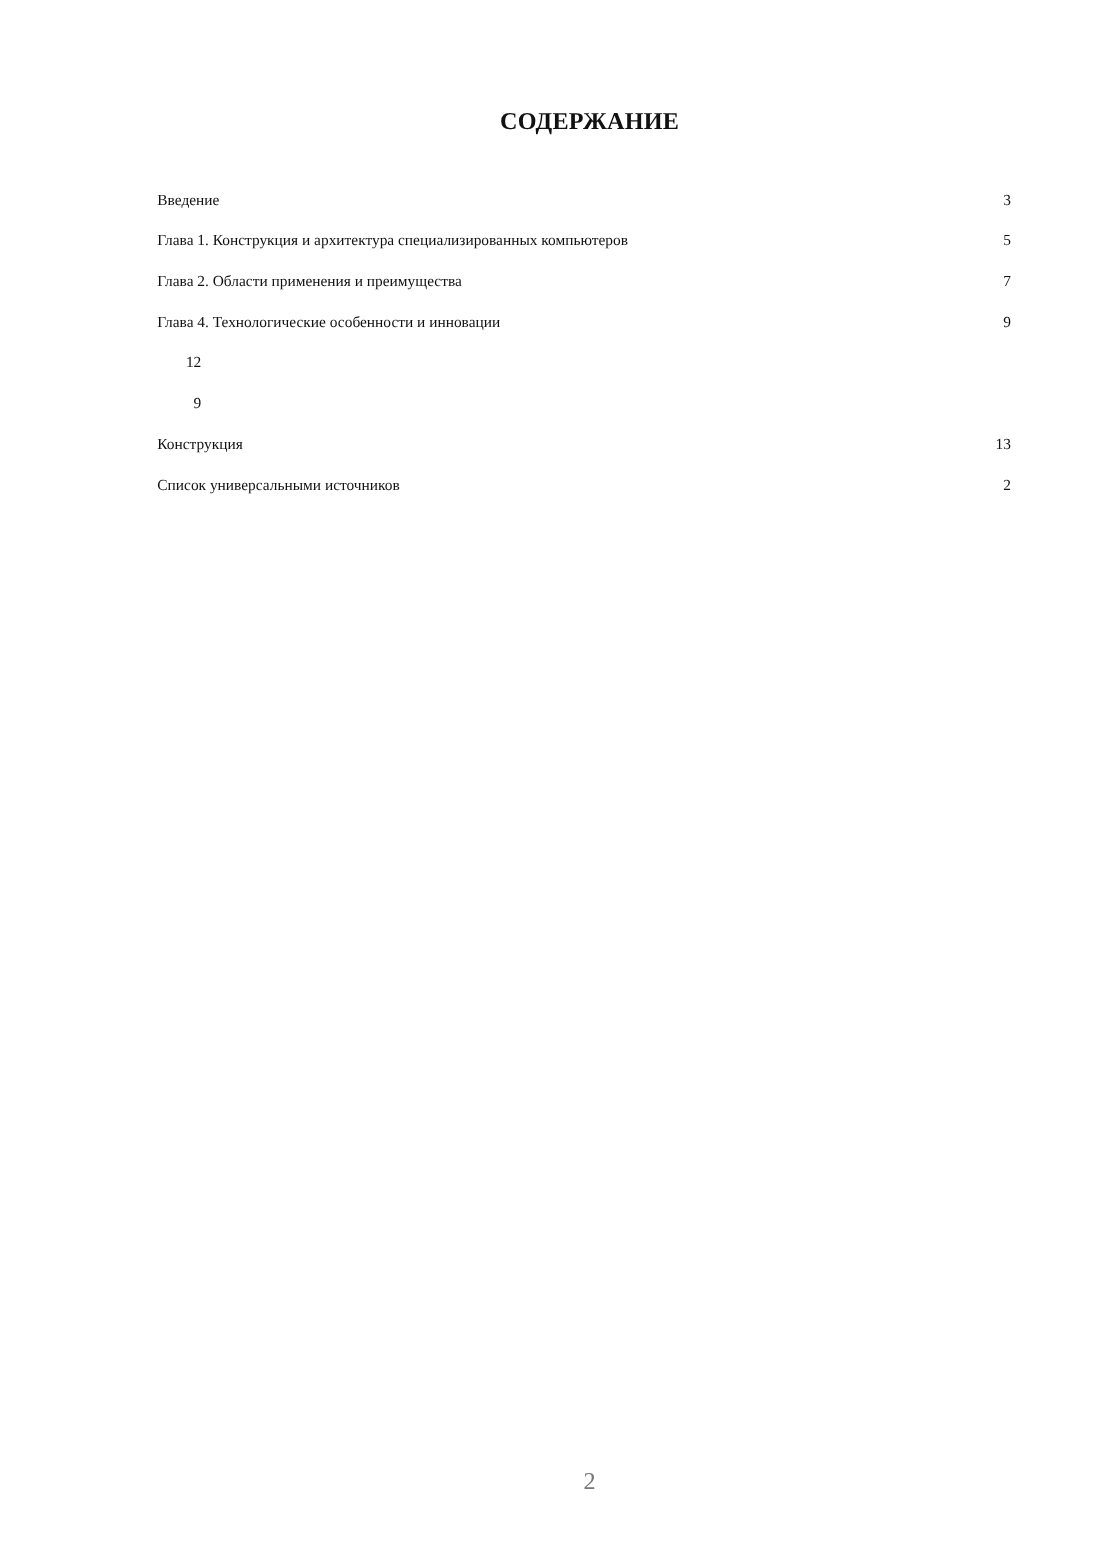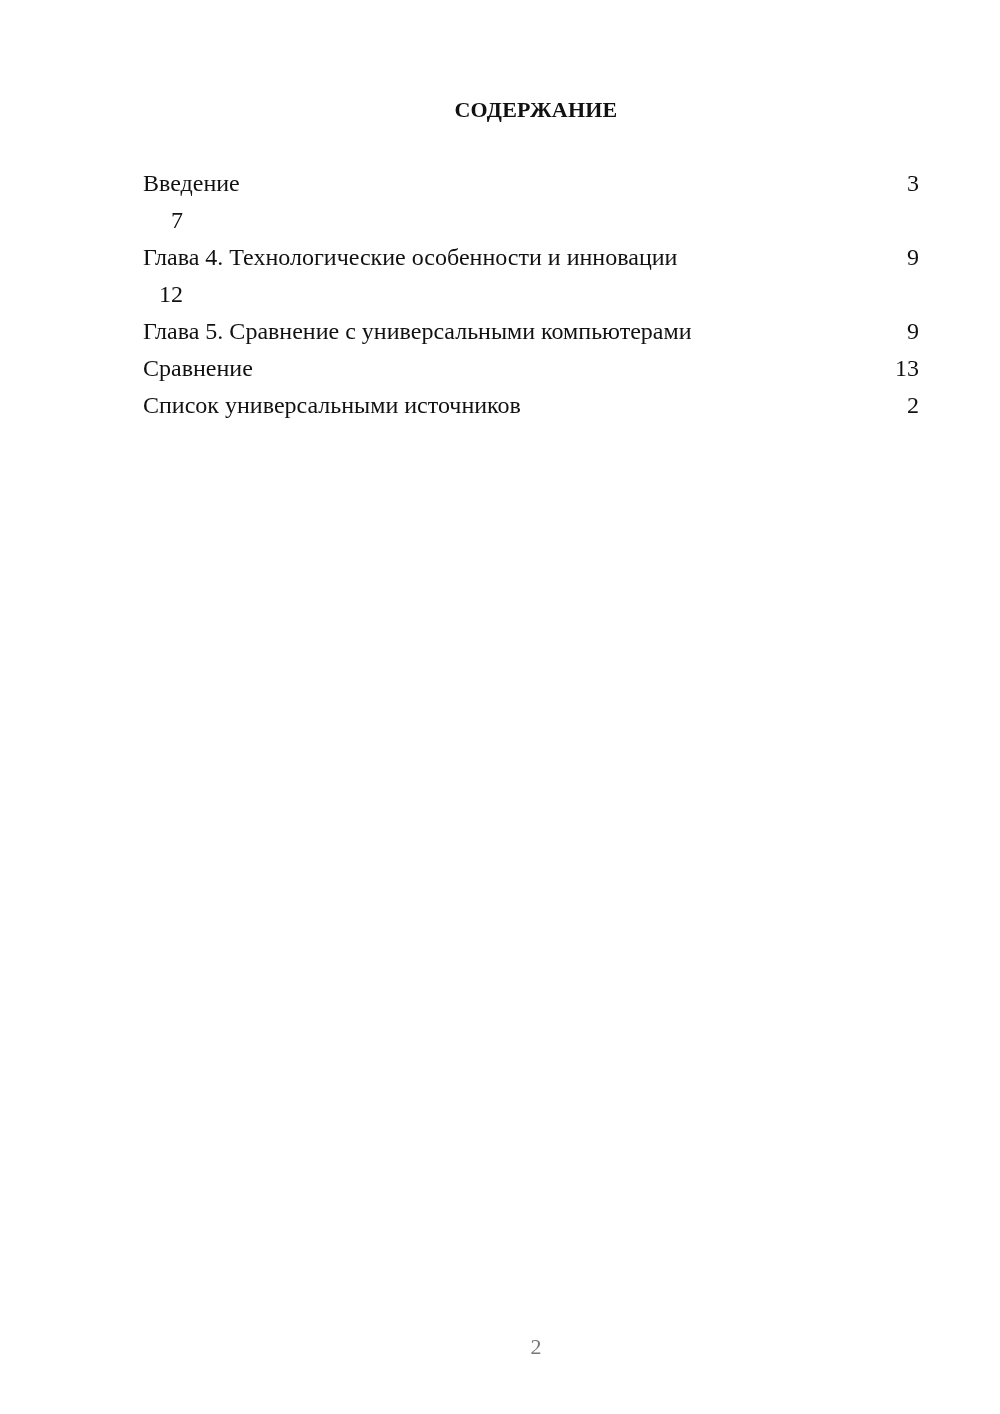--- a/index.html
+++ b/index.html
@@ -29,21 +29,21 @@
       position: absolute;
       left: 143px;
       top: 170px;
       width: 776px;
     }
     .toc-row {
       position: relative;
       display: flex;
       justify-content: space-between;
       align-items: flex-end;
-      font-size: 24px;
+      font-size: 14px;
       line-height: 26px;
       margin-bottom: 11px;
     }
     .toc-row .label {
       display: block;
       max-width: 640px;
     }
     .toc-row .pagenum {
       display: block;
       text-align: right;
@@ -64,35 +64,39 @@
 
 <div>
   <div class="page-title">СОДЕРЖАНИЕ</div>
 
   <div class="toc">
     <div class="toc-row">
       <span class="label">Введение</span>
       <span class="pagenum">3</span>
     </div>
     <div class="toc-row">
+      <span class="label">Глава 1. Конструкция и архитектура специализированных компьютеров</span>
+      <span class="pagenum">5</span>
+    </div>
+    <div class="toc-row">
+      <span class="label">Глава 2. Области применения и преимущества</span>
       <span class="pagenum">7</span>
     </div>
     <div class="toc-row">
       <span class="label">Глава 4. Технологические особенности и инновации</span>
       <span class="pagenum">9</span>
     </div>
     <div class="toc-row">
       <span class="pagenum">12</span>
     </div>
     <div class="toc-row">
-      <span class="label">Глава 5. Сравнение с универсальными компьютерами</span>
       <span class="pagenum">9</span>
     </div>
     <div class="toc-row">
-      <span class="label">Сравнение</span>
+      <span class="label">Конструкция</span>
       <span class="pagenum">13</span>
     </div>
     <div class="toc-row">
       <span class="label">Список универсальными источников</span>
       <span class="pagenum">2</span>
     </div>
   </div>
 
   <div class="page-number">2</div>
 </div>

